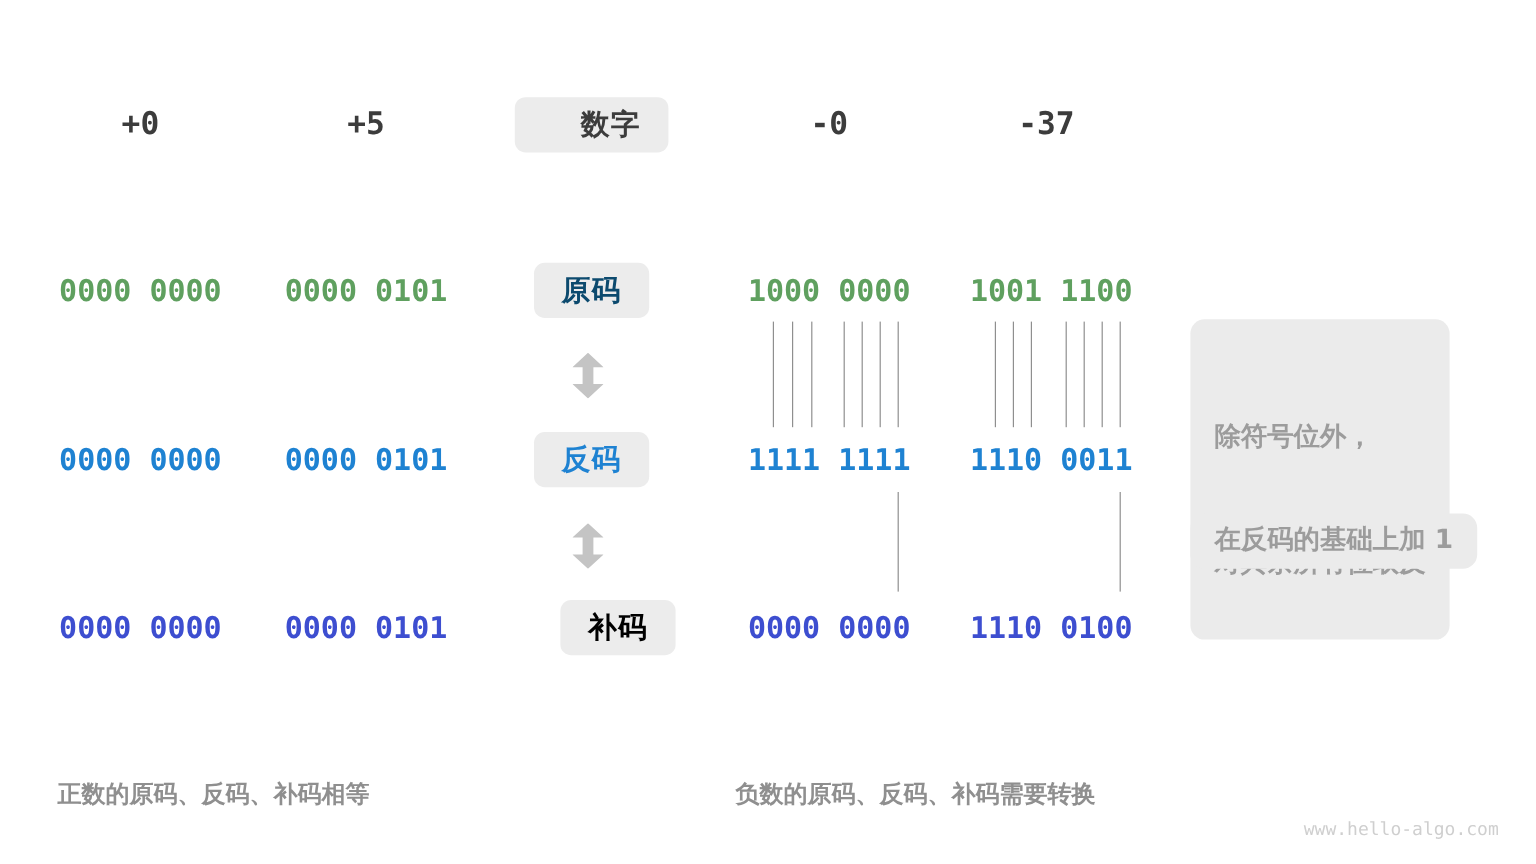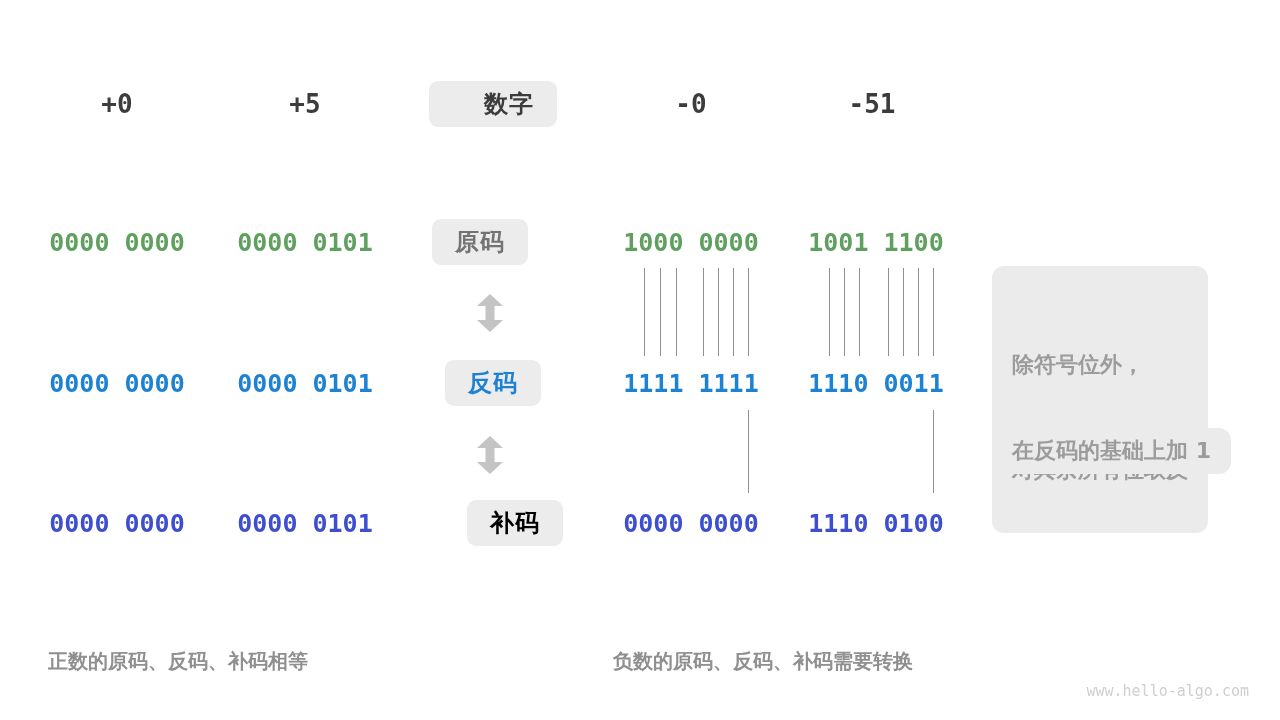--- a/index.html
+++ b/index.html
@@ -37,28 +37,28 @@
     font-size:15px;color:#CFCFCF;white-space:pre;
   }
   .arrow-wrap{width:26px;height:38px;}
 </style>
 </head>
 <body>
 
 <div class="abs center hdr-cell" style="left:117px;top:104px;">+0</div>
 <div class="abs center hdr-cell" style="left:305px;top:104px;">+5</div>
 <div class="abs center hdr-cell" style="left:691px;top:104px;">-0</div>
-<div class="abs center hdr-cell" style="left:872px;top:104px;">-51</div>
+<div class="abs center hdr-cell" style="left:872px;top:104px;">-37</div>
 <div class="abs center badge" style="left:493px;top:104px;color:#3C3C3C;padding-left:32px;">数字</div>
 
 <div class="abs center num-cell" style="left: 117px; top: 242px; color: rgb(95, 160, 95);">0000 0000</div>
 <div class="abs center num-cell" style="left: 305px; top: 242px; color: rgb(95, 160, 95);">0000 0101</div>
 <div class="abs center num-cell" style="left: 691px; top: 242px; color: rgb(95, 160, 95);">1000 0000</div>
 <div class="abs center num-cell" style="left: 876px; top: 242px; color: rgb(95, 160, 95);">1001 1100</div>
-<div class="abs center badge" style="left: 480px; top: 242px; color: #737373;">原码</div>
+<div class="abs center badge" style="left: 493px; top: 242px; color: #0c4a6e;">原码</div>
 
 <div class="abs center num-cell" style="left: 117px; top: 383px; color: rgb(30, 130, 210);">0000 0000</div>
 <div class="abs center num-cell" style="left: 305px; top: 383px; color: rgb(30, 130, 210);">0000 0101</div>
 <div class="abs center num-cell" style="left: 691px; top: 383px; color: rgb(30, 130, 210);">1111 1111</div>
 <div class="abs center num-cell" style="left: 876px; top: 383px; color: rgb(30, 130, 210);">1110 0011</div>
 <div class="abs center badge" style="left: 493px; top: 383px; color: rgb(30, 130, 210);">反码</div>
 
 <div class="abs center num-cell" style="left: 117px; top: 523px; color: rgb(61, 78, 208);">0000 0000</div>
 <div class="abs center num-cell" style="left: 305px; top: 523px; color: rgb(61, 78, 208);">0000 0101</div>
 <div class="abs center num-cell" style="left: 691px; top: 523px; color: rgb(61, 78, 208);">0000 0000</div>

